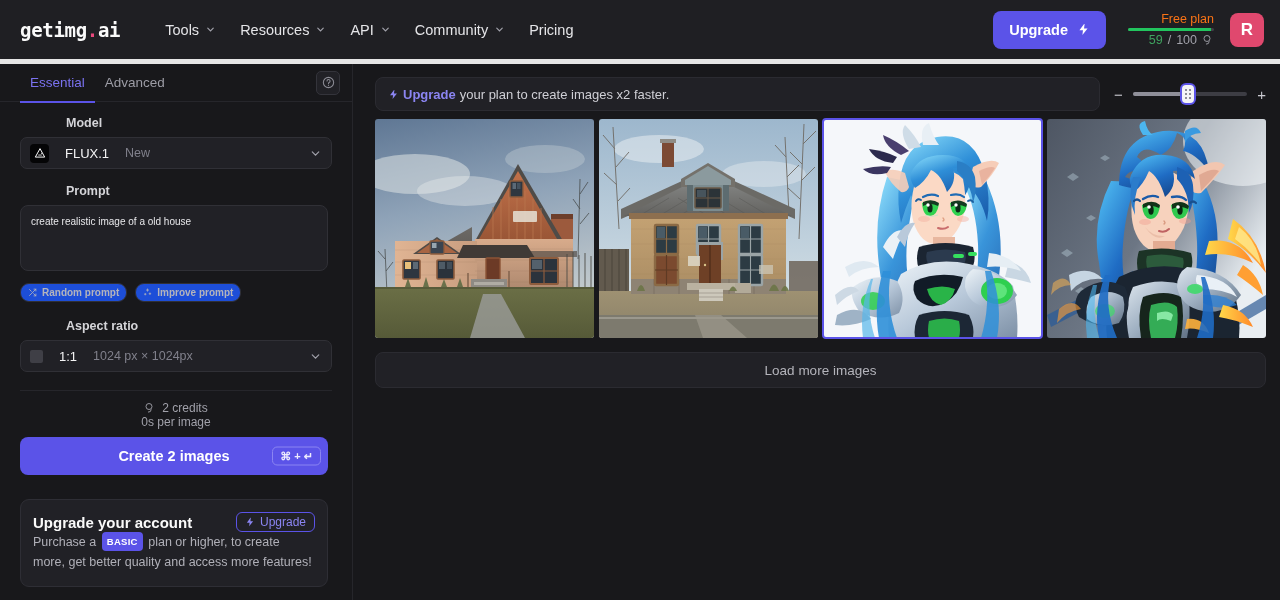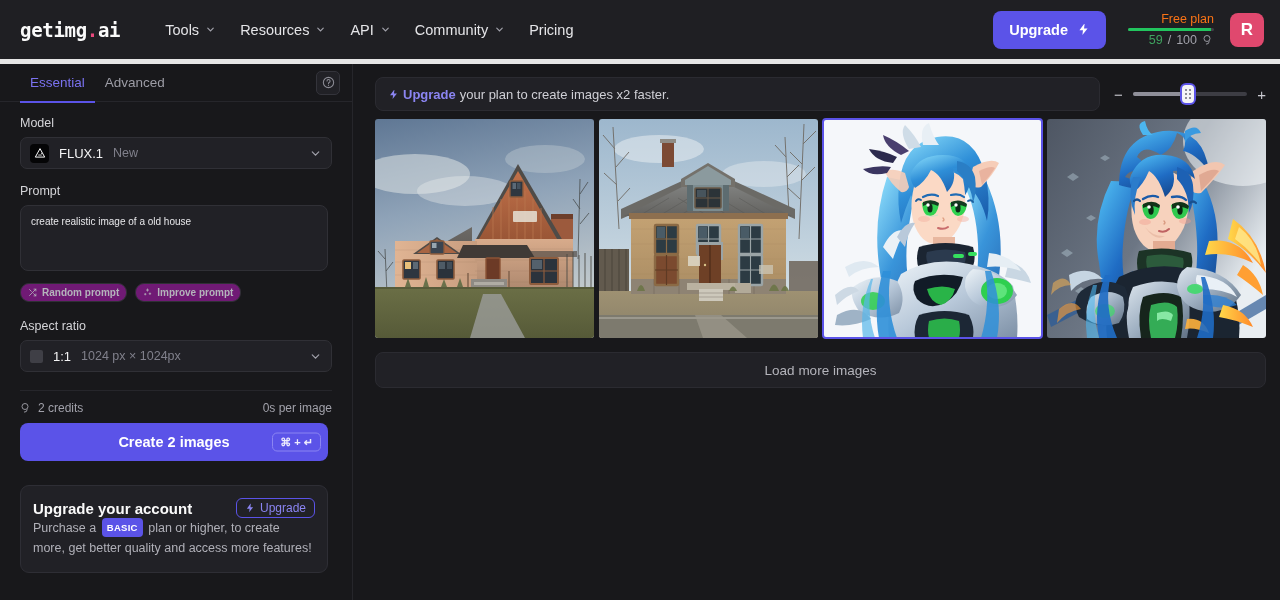--- a/index.html
+++ b/index.html
@@ -82,26 +82,26 @@
     content: ""; position: absolute; left: 0; right: 0; bottom: -1px;
     height: 2px; background: #5b53e8;
   }
   .help-btn {
     margin-left: auto; width: 24px; height: 24px;
     border: 1px solid #34343b; border-radius: 5px;
     background: #212126; display: flex; align-items: center; justify-content: center;
     cursor: pointer;
   }
   .sb-body { padding: 14px 20px 0 20px; }
-  .field-label { font-size: 12.5px; color: #d4d4d8; margin-bottom: 7px; font-weight: 400; }
+  .field-label { font-size: 12.5px; color: #d4d4d8; margin-bottom: 7px; font-weight: 700; margin-left: 46px; }
   .select-box {
     height: 32px; background: #212126;
     border: 1px solid #303036; border-radius: 7px;
     display: flex; align-items: center; padding: 0 9px;
-    cursor: pointer; gap: 10px;
+    cursor: pointer; gap: 16px;
   }
   .flux-icon {
     width: 19px; height: 19px; border-radius: 4px; background: #050506;
     display: flex; align-items: center; justify-content: center; flex: 0 0 19px;
   }
   .sq-icon { width: 13px; height: 13px; border-radius: 2px; background: #3f3f46; flex: 0 0 13px; }
   .sel-main { font-size: 13px; color: #f4f4f5; font-weight: 500; }
   .sel-sub { font-size: 12.5px; color: #80808b; }
   .sel-chev { margin-left: auto; }
   .prompt-wrap { margin-top: 15px; }
@@ -109,28 +109,28 @@
     width: 308px; height: 66px;
     background: #212126; border: 1px solid #303036;
     border-radius: 8px; padding: 9px 10px;
     font-size: 10px; color: #e7e7ea; line-height: 1.35;
     font-family: "Liberation Sans", sans-serif; resize: none; outline: none;
   }
   .chip-row { display: flex; gap: 8px; margin-top: 8px; }
   .chip {
     display: flex; align-items: center; gap: 5px;
     height: 19px; padding: 0 7px;
-    background: #701a75; border: 1px solid #303036; border-radius: 9px;
+    background: #1d4ed8; border: 1px solid #303036; border-radius: 9px;
     font-size: 10px; color: #b4b4bb; cursor: pointer; font-weight: 600;
   }
   .ar-wrap { margin-top: 17px; }
   .divider { height: 1px; background: #26262b; margin: 18px 0 0 0; }
   .credit-row {
     display: flex; align-items: center; justify-content: space-between;
-    padding: 10px 0 8px 0; font-size: 12px; color: #a1a1aa;
+    padding: 10px 0 8px 0; font-size: 12px; color: #a1a1aa; flex-direction: column;
   }
   .credit-left { display: flex; align-items: center; gap: 6px; }
   .create-btn {
     height: 38px; background: #5b53e8; border: none; border-radius: 8px;
     color: #fff; font-size: 14.5px; font-weight: 600;
     display: flex; align-items: center; justify-content: center;
     position: relative; cursor: pointer; width: 308px;
   }
   .kbd {
     position: absolute; right: 7px; top: 50%; transform: translateY(-50%);

